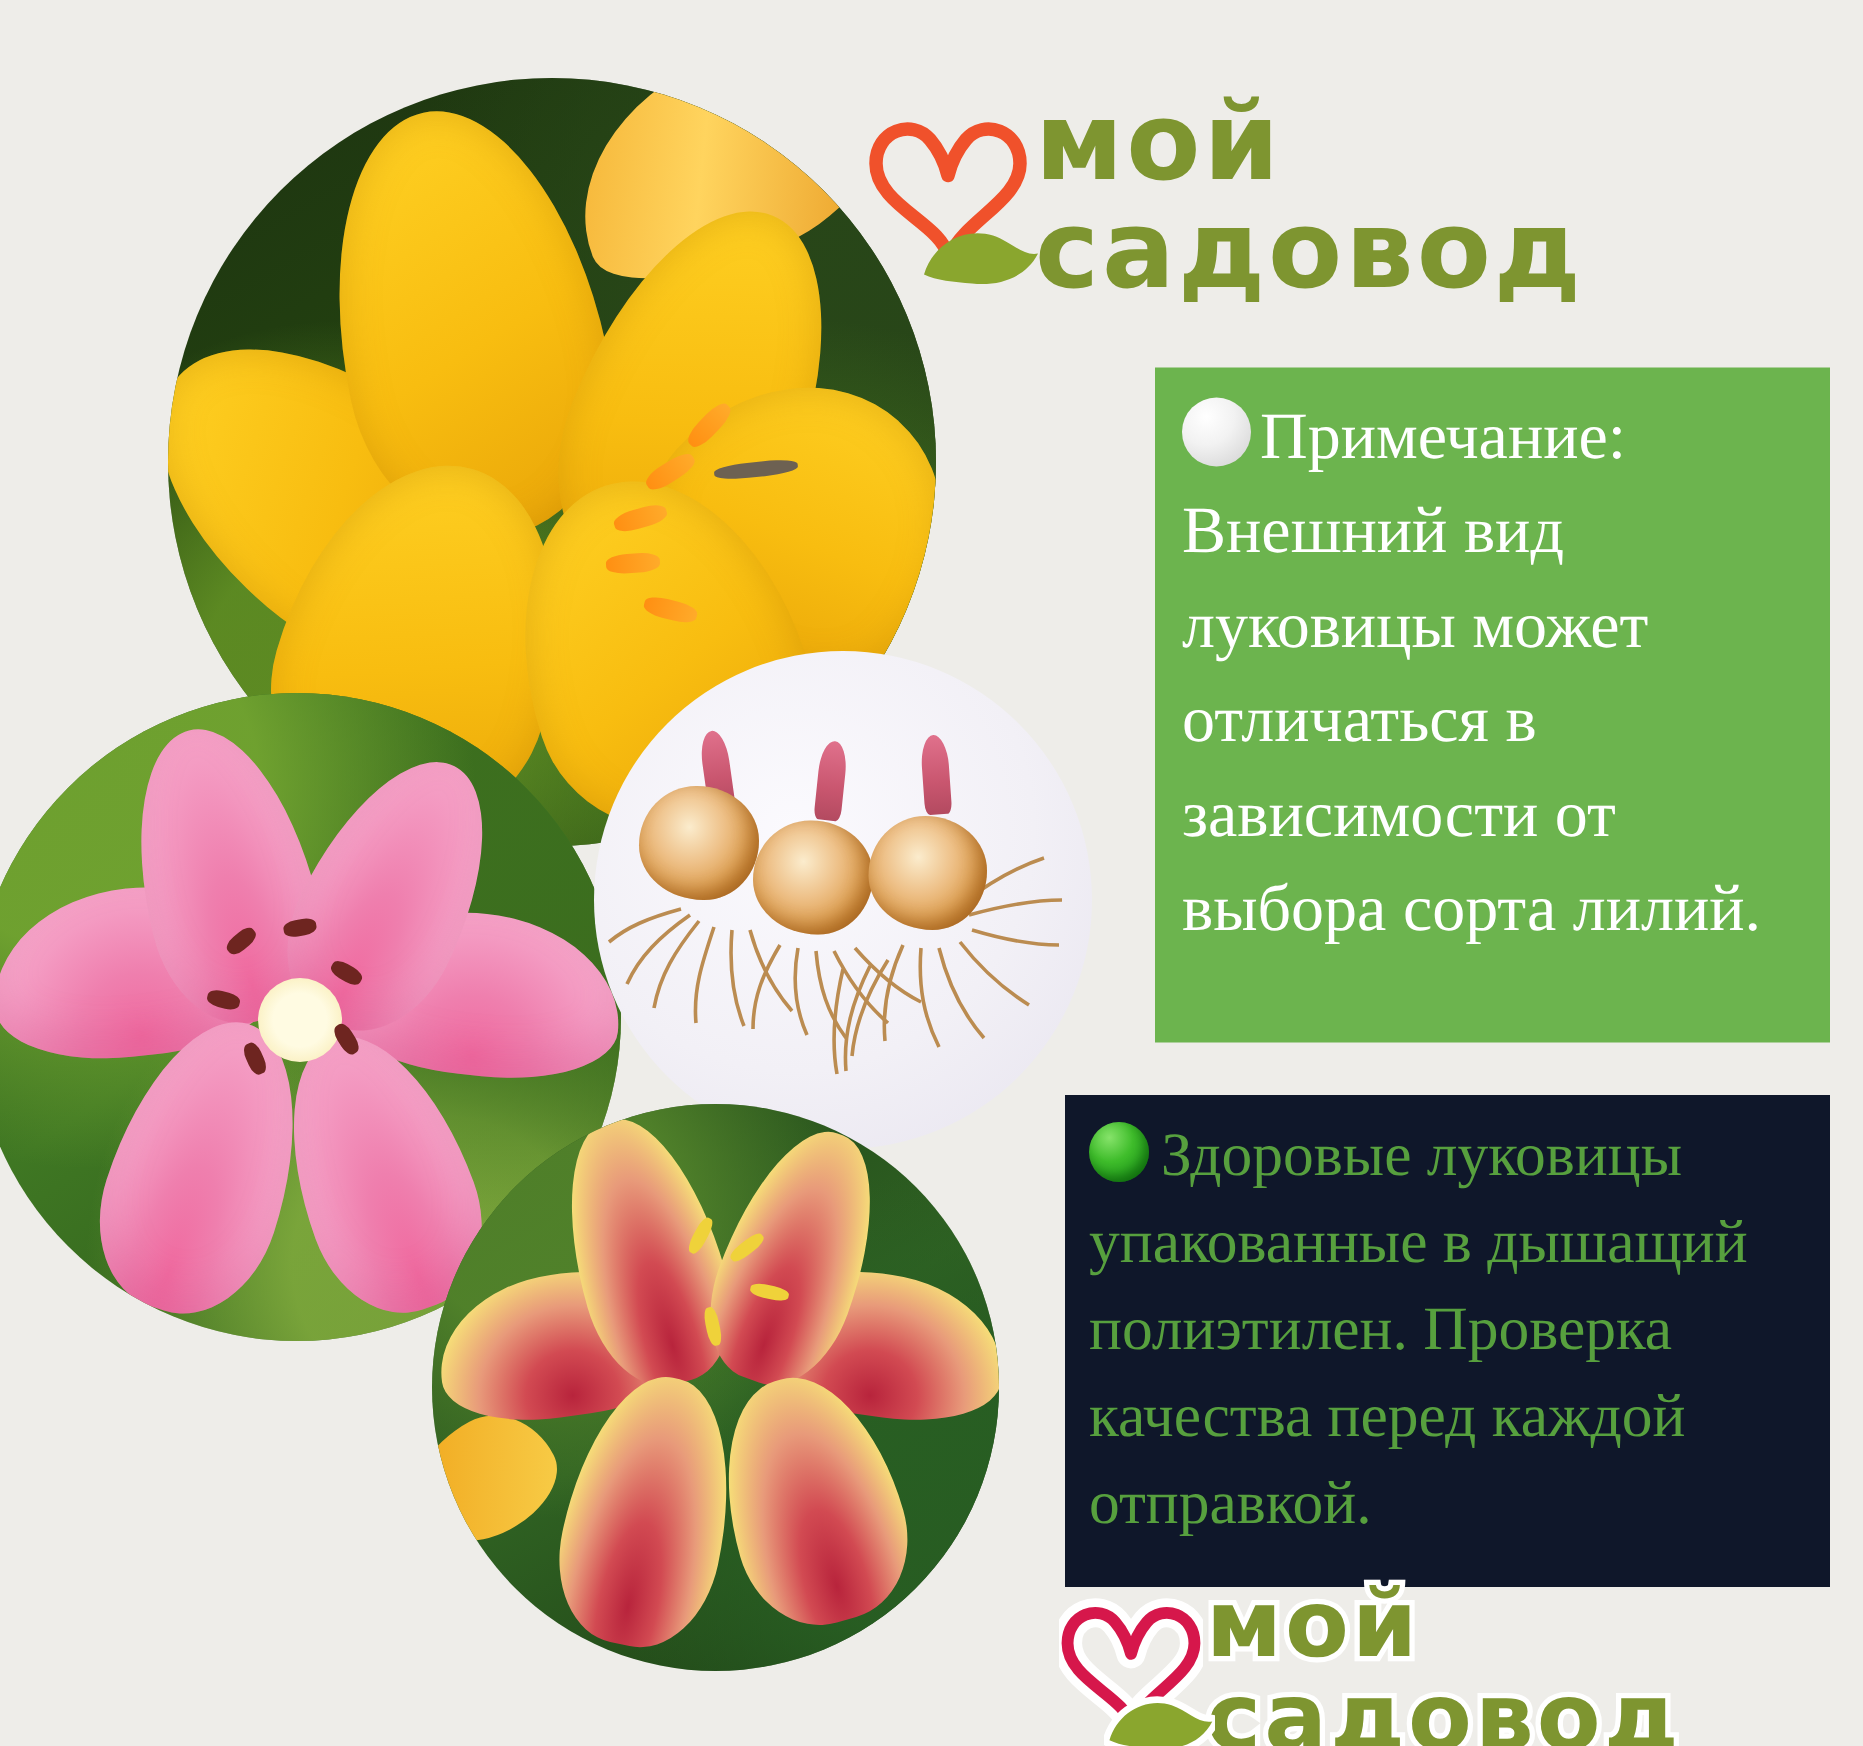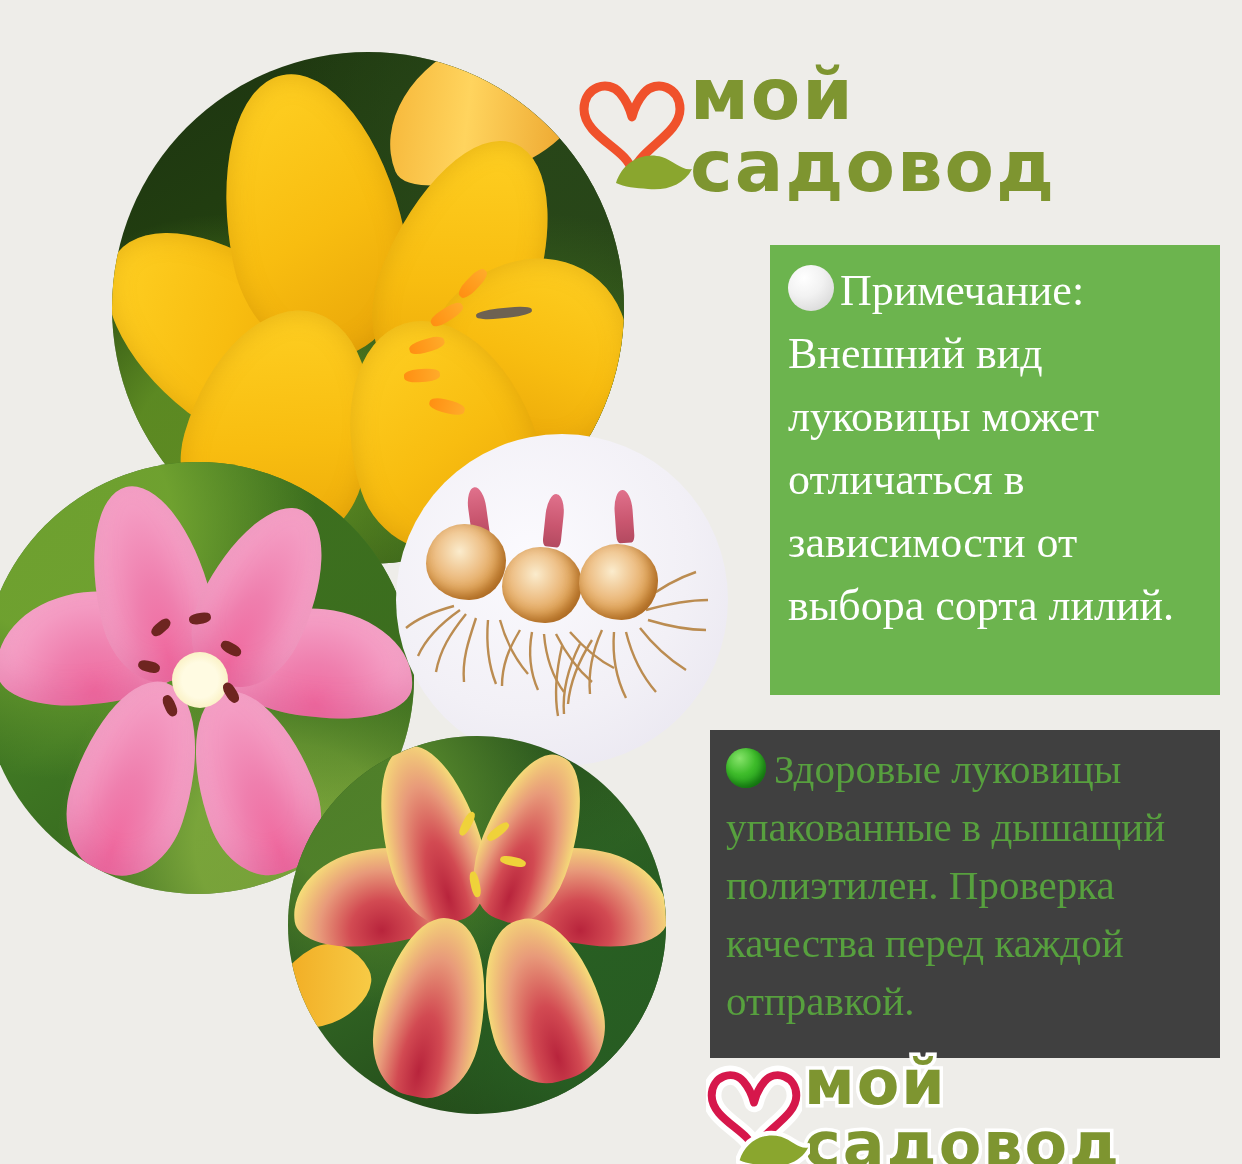--- a/index.html
+++ b/index.html
@@ -177,21 +177,21 @@
     color:#FFFFFF;font-size:44px;line-height:63px;
     font-family:Liberation Serif, serif;
   }
   #note-box .dot{
     display:inline-block;width:46px;height:46px;border-radius:50%;
     background:radial-gradient(circle at 35% 28%,#ffffff 0%,#f2f2f2 42%,#cfcfcf 100%);
     vertical-align:-6px;margin-right:6px;
   }
   #quality-box{
     left:710px;top:730px;width:510px;height:328px;
-    background:#404040;
+    background:#0f172a;
     padding:10px 14px 8px 16px;
   }
   #quality-box .txt{
     color:#57A03E;font-size:41px;line-height:58px;
     font-family:"Liberation Serif", serif;
   }
   #quality-box .dot{
     display:inline-block;width:40px;height:40px;border-radius:50%;
     background:radial-gradient(circle at 34% 26%,#86e36a 0%,#3fbd2b 40%,#0f8a12 100%);
     vertical-align:-5px;margin-right:8px;

